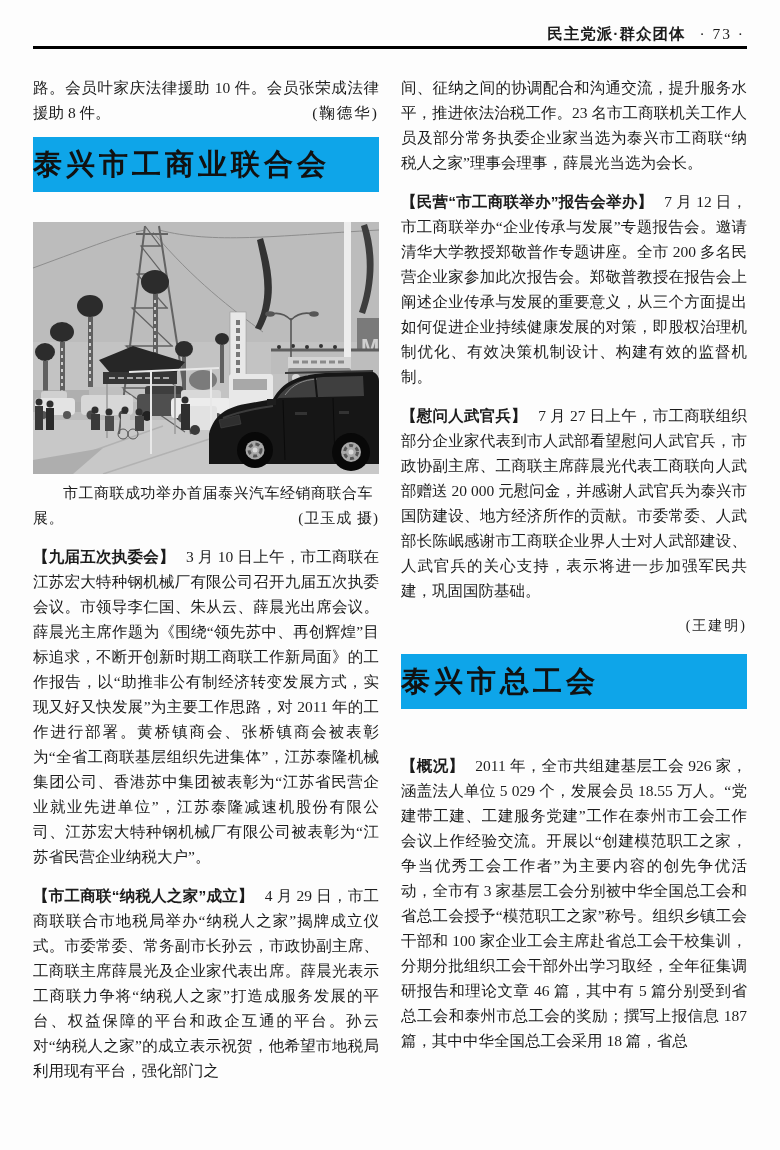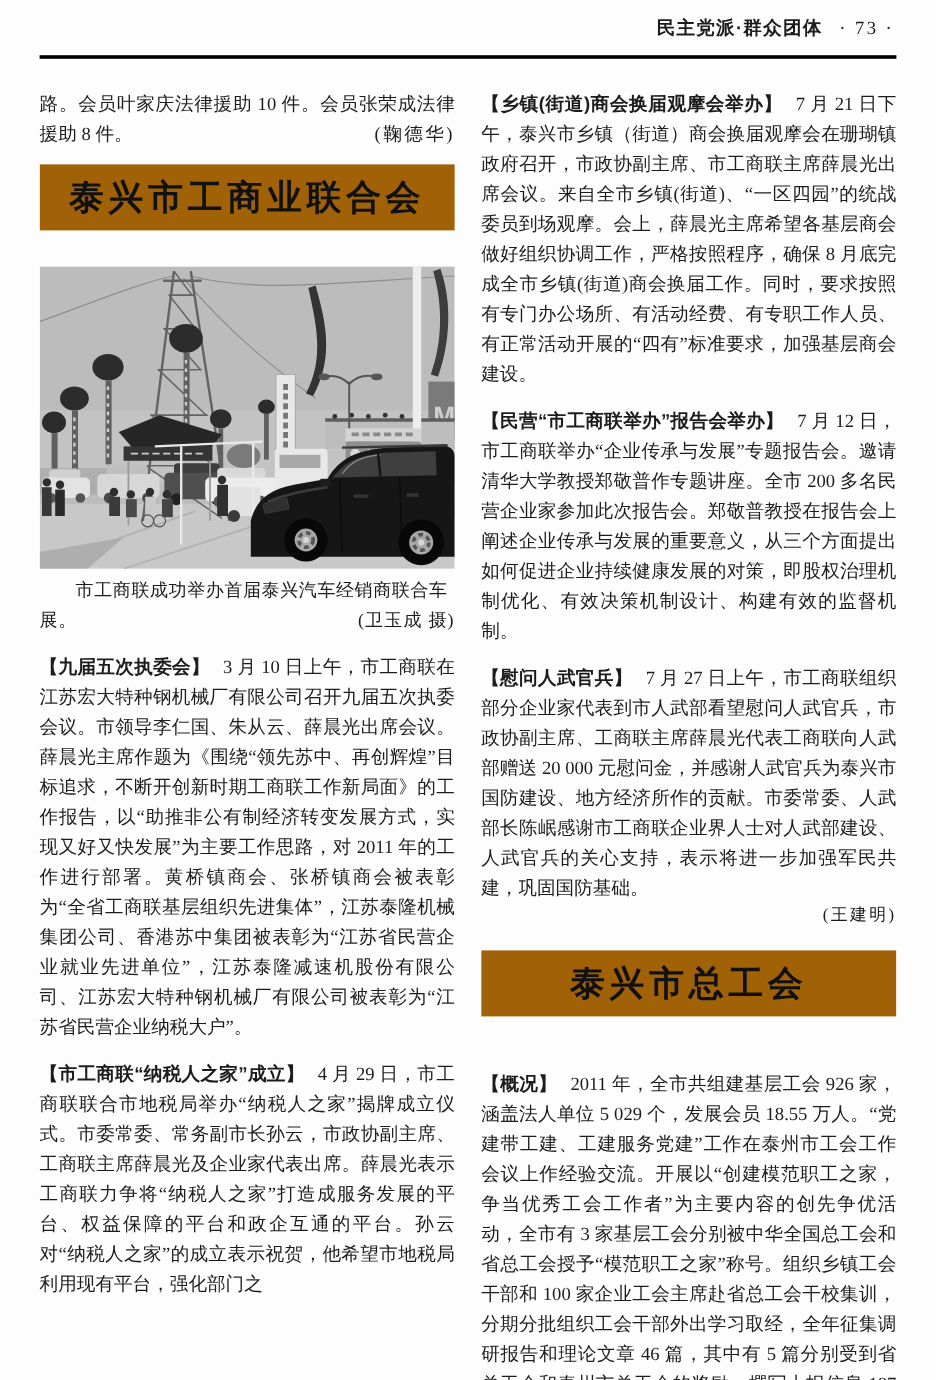--- a/index.html
+++ b/index.html
@@ -2,32 +2,32 @@
 <html><head>
 <meta charset="utf-8">
 <style>
   * { box-sizing: border-box; }
   html,body { margin:0; padding:0; background:#e9e9e9; }
   .page {
     position:relative; width:780px; height:1150px; margin:0 auto;
     background:#fdfdfd; overflow:hidden; color:#1c1c1c;
     font-family:"Liberation Serif","DejaVu Serif",serif;
   }
-  .header { position:absolute; top:13px; left:33px; right:35px; text-align:right; }
+  .header { position:absolute; top:24px; left:33px; right:35px; text-align:right; }
   .header-section { font-family:"Liberation Sans","DejaVu Sans",sans-serif; font-weight:700; font-size:15.5px; letter-spacing:1px; }
   .header-pagenum { font-size:15.5px; margin-left:14px; letter-spacing:2px; }
   .rule { position:absolute; top:46px; left:33px; right:33px; height:2.5px; background:#000; }
   .columns { position:absolute; top:75px; left:33px; width:714px; display:flex; gap:22px; align-items:flex-start; }
   .col { flex:0 0 346px; width:346px; height:1082px; overflow:hidden; }
   .para, .entry { margin:0 0 14px 0; font-size:15.5px; line-height:25px; text-align:justify; }
   .carry { position:relative; margin-bottom:6px; }
   .sig-inline { position:absolute; right:0; bottom:0; letter-spacing:2px; }
   .org-box {
-    height:55px; margin:12px 0 30px 0; background:#a16207;
-    display:flex; align-items:center; justify-content:center;
+    height:55px; margin:12px 0 30px 0; background:#0ea5e9;
+    display:flex; align-items:center; 
     font-family:"Liberation Sans","DejaVu Sans",sans-serif;
     font-weight:700; font-size:29px; letter-spacing:4px; color:#111;
   }
   .org-box.second { margin:16px 0 44px 0; }
   .photo { width:346px; height:252px; margin:0 0 7px 0; }
   .photo svg { display:block; }
   .caption { position:relative; font-size:15px; line-height:25px; margin-bottom:13px; letter-spacing:0.5px; }
   .caption-text { display:block; text-indent:2em; }
   .credit { position:absolute; right:0; bottom:0; letter-spacing:1px;text-align:right; }
   .entry-title { font-family:"Liberation Sans","DejaVu Sans",sans-serif; font-weight:700; margin-right:11px; }
@@ -231,26 +231,26 @@
 
       <p class="entry"><span class="entry-title">【九届五次执委会】</span><span class="entry-body">3 月 10 日上午，市工商联在江苏宏大特种钢机械厂有限公司召开九届五次执委会议。市领导李仁国、朱从云、薛晨光出席会议。薛晨光主席作题为《围绕“领先苏中、再创辉煌”目标追求，不断开创新时期工商联工作新局面》的工作报告，以“助推非公有制经济转变发展方式，实现又好又快发展”为主要工作思路，对 2011 年的工作进行部署。黄桥镇商会、张桥镇商会被表彰为“全省工商联基层组织先进集体”，江苏泰隆机械集团公司、香港苏中集团被表彰为“江苏省民营企业就业先进单位”，江苏泰隆减速机股份有限公司、江苏宏大特种钢机械厂有限公司被表彰为“江苏省民营企业纳税大户”。</span></p>
 
 
       <p class="entry"><span class="entry-title">【市工商联“纳税人之家”成立】</span><span class="entry-body">4 月 29 日，市工商联联合市地税局举办“纳税人之家”揭牌成立仪式。市委常委、常务副市长孙云，市政协副主席、工商联主席薛晨光及企业家代表出席。薛晨光表示工商联力争将“纳税人之家”打造成服务发展的平台、权益保障的平台和政企互通的平台。孙云对“纳税人之家”的成立表示祝贺，他希望市地税局利用现有平台，强化部门之</span></p>
 
     </div>
 
     <div class="col">
 
-
-      <p class="entry"><span class="entry-title">【乡镇(街道)商会换届观摩会举办】</span><span class="entry-body">7 月 21 日下午，泰兴市乡镇（街道）商会换届观摩会在珊瑚镇政府召开，市政协副主席、市工商联主席薛晨光出席会议。来自全市乡镇(街道)、“一区四园”的统战委员到场观摩。会上，薛晨光主席希望各基层商会做好组织协调工作，严格按照程序，确保 8 月底完成全市乡镇(街道)商会换届工作。同时，要求按照有专门办公场所、有活动经费、有专职工作人员、有正常活动开展的“四有”标准要求，加强基层商会建设。</span></p>
+      <p class="para"><span>间、征纳之间的协调配合和沟通交流，提升服务水平，推进依法治税工作。23 名市工商联机关工作人员及部分常务执委企业家当选为泰兴市工商联“纳税人之家”理事会理事，薛晨光当选为会长。</span></p>
+
 
       <p class="entry"><span class="entry-title">【民营“市工商联举办”报告会举办】</span><span class="entry-body">7 月 12 日，市工商联举办“企业传承与发展”专题报告会。邀请清华大学教授郑敬普作专题讲座。全市 200 多名民营企业家参加此次报告会。郑敬普教授在报告会上阐述企业传承与发展的重要意义，从三个方面提出如何促进企业持续健康发展的对策，即股权治理机制优化、有效决策机制设计、构建有效的监督机制。</span></p>
 
-      <p class="entry" style="margin-bottom:4px;"><span class="entry-title">【慰问人武官兵】</span><span class="entry-body">7 月 27 日上午，市工商联组织部分企业家代表到市人武部看望慰问人武官兵，市政协副主席、工商联主席薛晨光代表工商联向人武部赠送 20 000 元慰问金，并感谢人武官兵为泰兴市国防建设、地方经济所作的贡献。市委常委、人武部长陈岷感谢市工商联企业界人士对人武部建设、人武官兵的关心支持，表示将进一步加强军民共建，巩固国防基础。</span></p>
+      <p class="entry" style="margin-bottom:16px;"><span class="entry-title">【慰问人武官兵】</span><span class="entry-body">7 月 27 日上午，市工商联组织部分企业家代表到市人武部看望慰问人武官兵，市政协副主席、工商联主席薛晨光代表工商联向人武部赠送 20 000 元慰问金，并感谢人武官兵为泰兴市国防建设、地方经济所作的贡献。市委常委、人武部长陈岷感谢市工商联企业界人士对人武部建设、人武官兵的关心支持，表示将进一步加强军民共建，巩固国防基础。</span></p>
       <div class="sig-line">(王建明)</div>
 
       <div class="org-box second">
         <span>泰兴市总工会</span>
       </div>
 
       <p class="entry"><span class="entry-title">【概况】</span><span class="entry-body">2011 年，全市共组建基层工会 926 家，涵盖法人单位 5 029 个，发展会员 18.55 万人。“党建带工建、工建服务党建”工作在泰州市工会工作会议上作经验交流。开展以“创建模范职工之家，争当优秀工会工作者”为主要内容的创先争优活动，全市有 3 家基层工会分别被中华全国总工会和省总工会授予“模范职工之家”称号。组织乡镇工会干部和 100 家企业工会主席赴省总工会干校集训，分期分批组织工会干部外出学习取经，全年征集调研报告和理论文章 46 篇，其中有 5 篇分别受到省总工会和泰州市总工会的奖励；撰写上报信息 187 篇，其中中华全国总工会采用 18 篇，省总</span></p>
 
     </div>
   </div>

